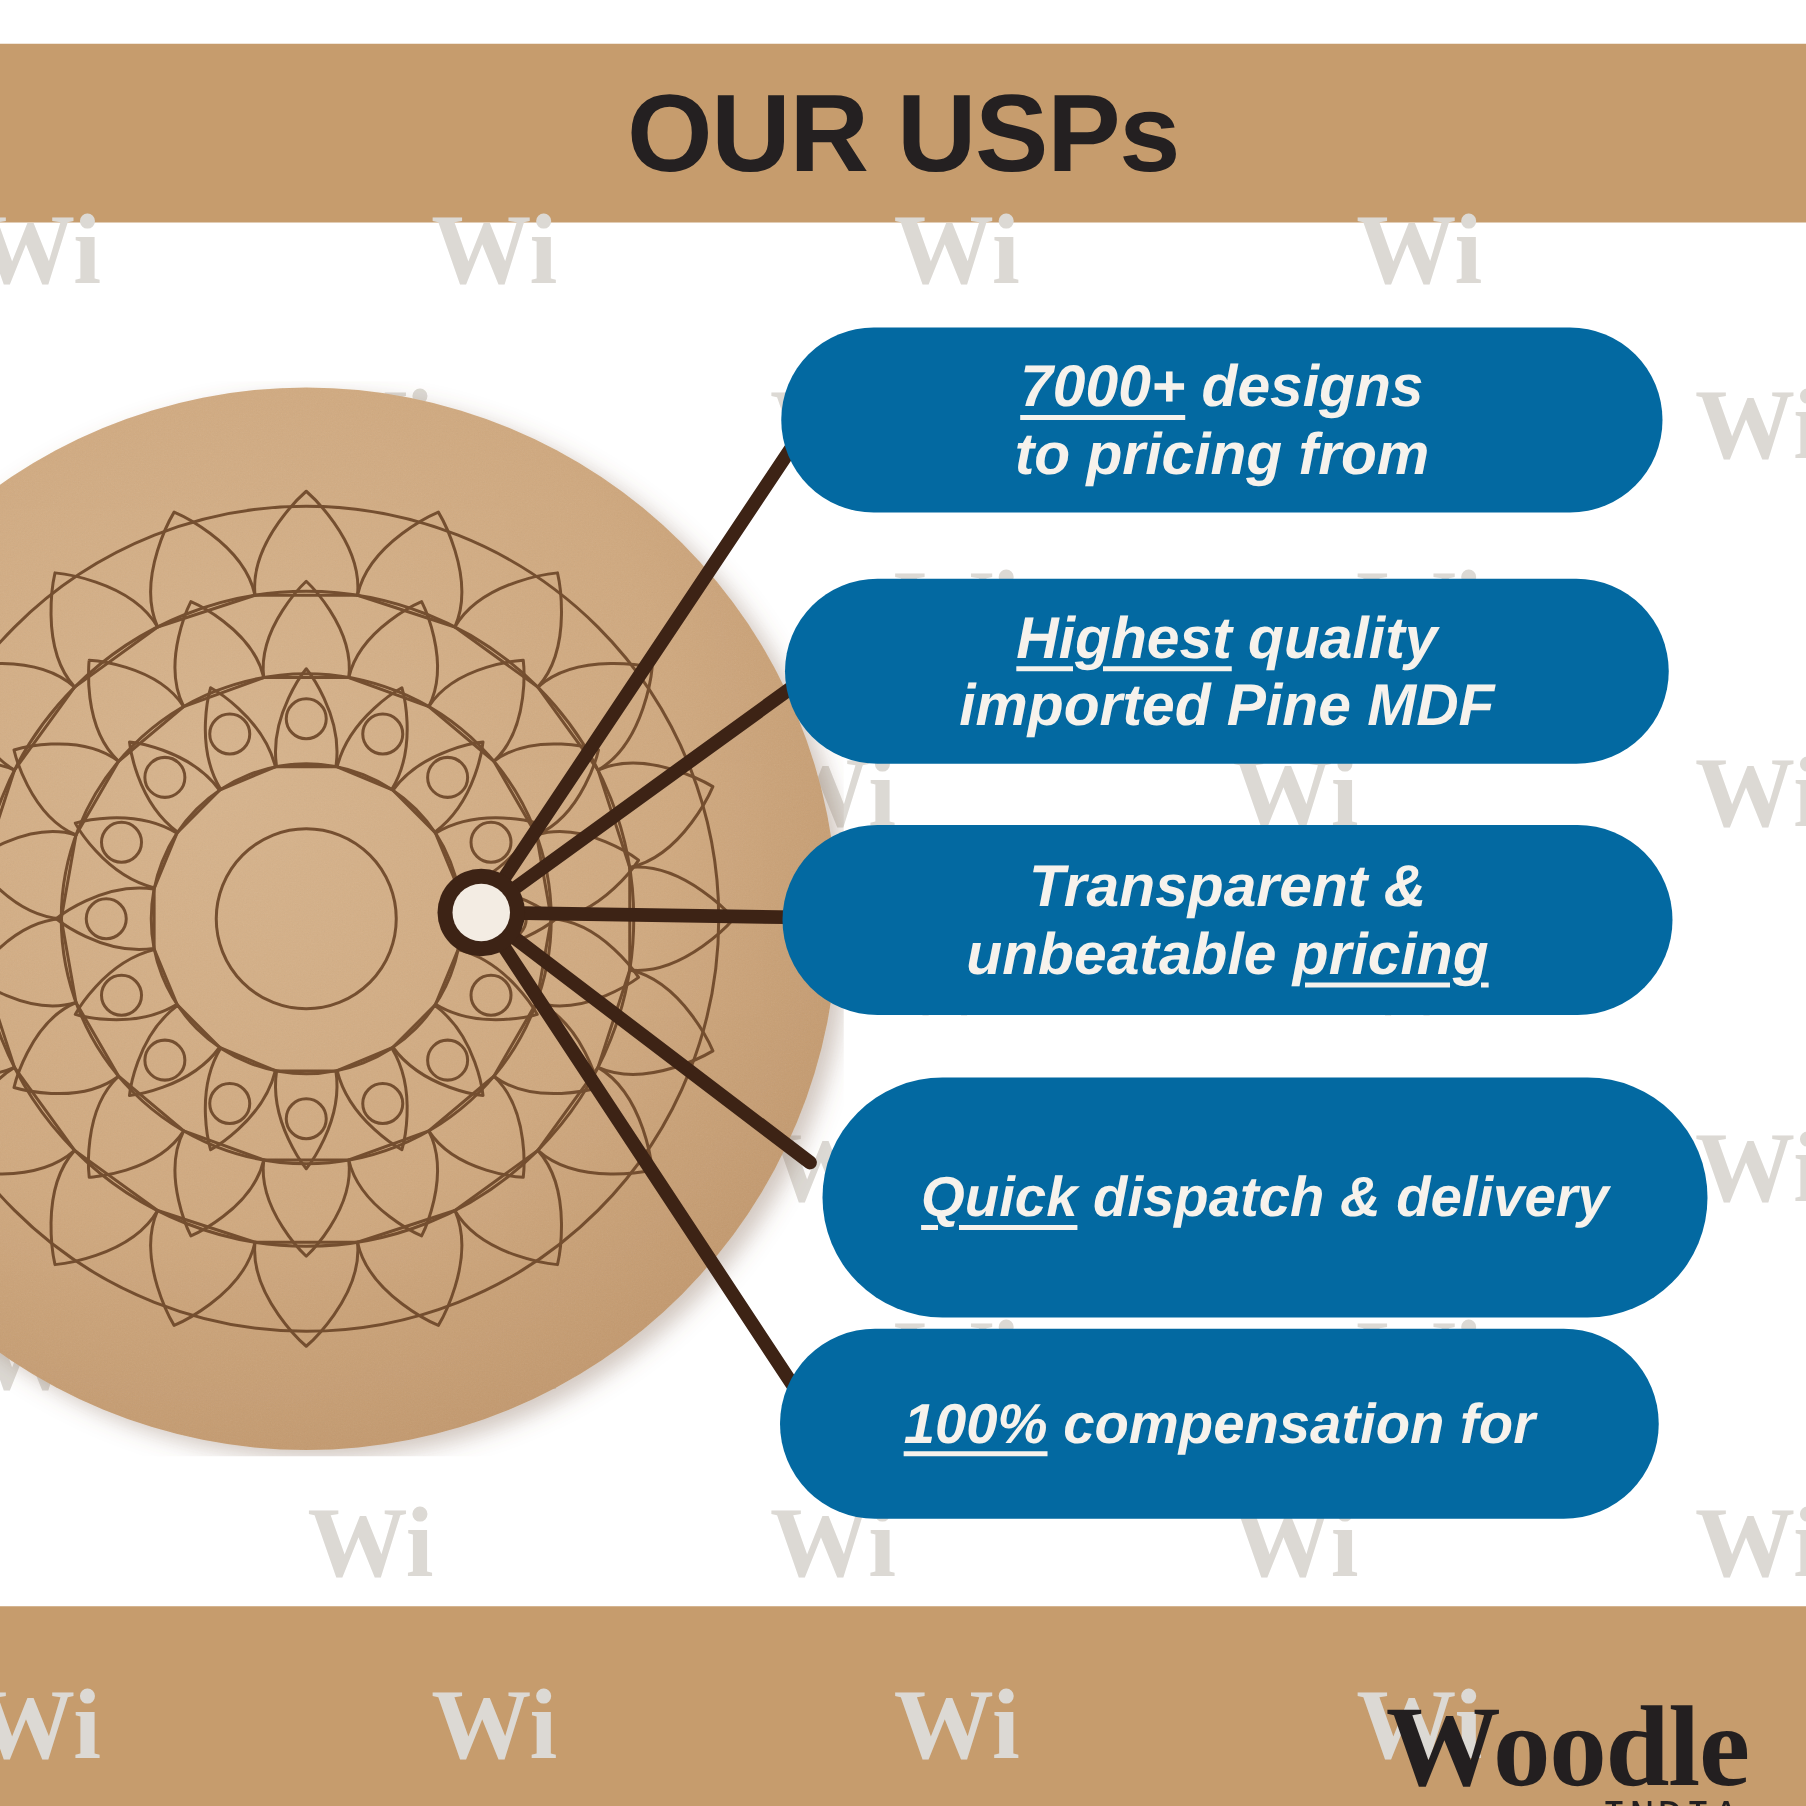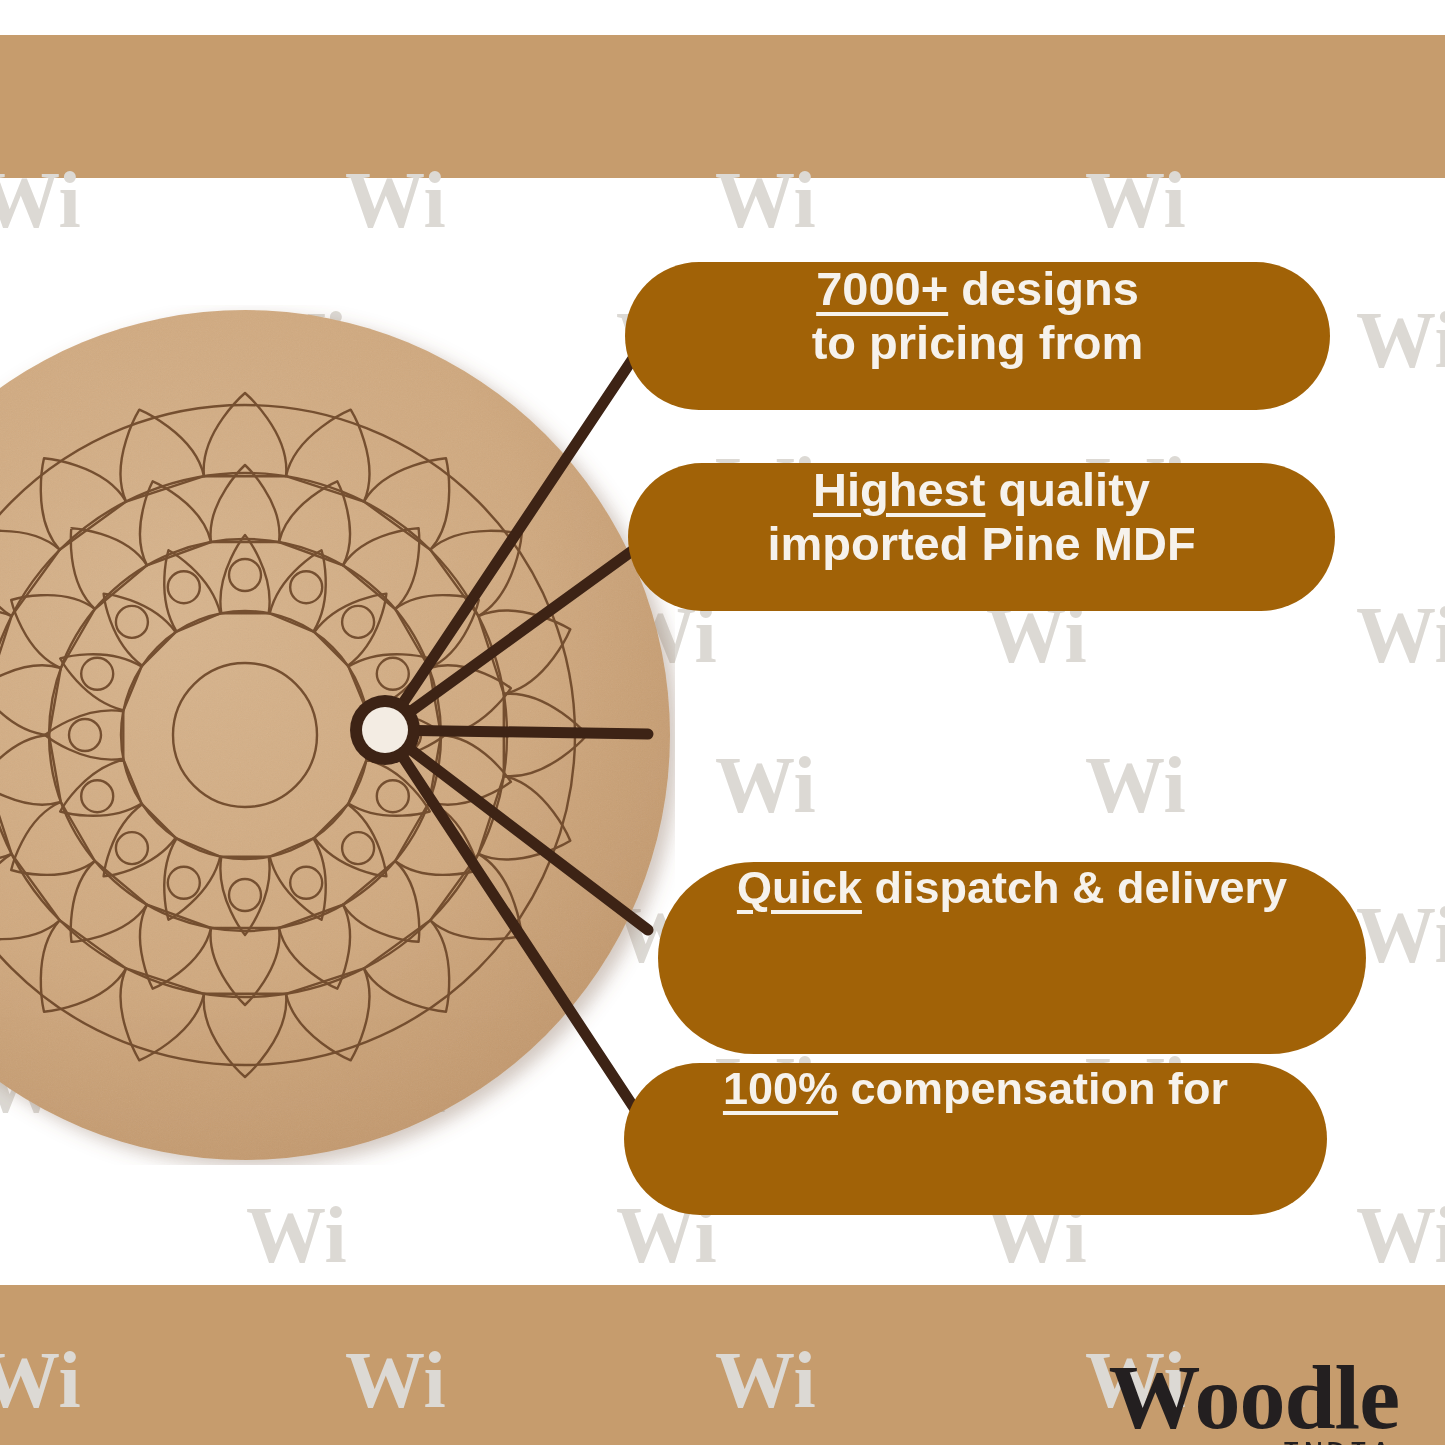--- a/index.html
+++ b/index.html
@@ -82,30 +82,31 @@
     width: 1445px;
     height: 1445px;
     z-index: 3;
     pointer-events: none;
   }
 
   
   .pill {
     position: absolute;
     z-index: 4;
-    background: #a16207;
+    background: #0369a1;
     border-radius: 999px;
     display: flex;
     flex-direction: column;
     align-items: center;
-    justify-content: flex-start;
+    justify-content: center;
     color: #f6f2ec;
     text-align: center;
     box-sizing: border-box;
     padding: 0 26px;
+    font-style: italic;
   }
   .pill .line {
     font-size: 47px;
     font-weight: 700;
     line-height: 1.14;
     white-space: nowrap;
   }
   .pill u {
     text-decoration: underline;
     text-decoration-thickness: 4px;
@@ -187,20 +188,21 @@
       <div class="wm" style="left: 616px; top: 1195px;">Wi</div>
       <div class="wm" style="left: 986px; top: 1195px;">Wi</div>
       <div class="wm" style="left: 1356px; top: 1195px;">Wi</div>
       <div class="wm" style="left: -20px; top: 1340px;">Wi</div>
       <div class="wm" style="left: 345px; top: 1340px;">Wi</div>
       <div class="wm" style="left: 715px; top: 1340px;">Wi</div>
       <div class="wm" style="left: 1085px; top: 1340px;">Wi</div>
     </div>
 
   <div class="band" id="band-top"></div>
+  <div id="page-title">OUR USPs</div>
 
   <svg id="mdf-disc" viewBox="0 0 860 860">
     <defs>
       <radialGradient id="woodGrad" cx="42%" cy="36%" r="78%">
         <stop offset="0%" stop-color="#d7b48d"></stop>
         <stop offset="55%" stop-color="#d0a97f"></stop>
         <stop offset="100%" stop-color="#bd9267"></stop>
       </radialGradient>
       <filter id="discShadow" x="-20%" y="-20%" width="150%" height="150%">
         <feDropShadow dx="9" dy="7" stdDeviation="9" flood-color="#7b6147" flood-opacity="0.35"></feDropShadow>
@@ -438,20 +440,24 @@
   <div class="pill" id="pill-1">
     <div class="line"><u>7000+</u><span> designs</span></div>
     <div class="line"><span>to pricing from</span></div>
   </div>
 
   <div class="pill" id="pill-2">
     <div class="line"><u>Highest</u><span> quality</span></div>
     <div class="line"><span>imported Pine MDF</span></div>
   </div>
 
+  <div class="pill" id="pill-3">
+    <div class="line"><span>Transparent &amp;</span></div>
+    <div class="line"><span>unbeatable </span><u>pricing</u></div>
+  </div>
 
   <div class="pill" id="pill-4">
     <div class="line"><u>Quick</u><span> dispatch &amp; delivery</span></div>
   </div>
 
   <div class="pill" id="pill-5">
     <div class="line"><u>100%</u><span> compensation for</span></div>
   </div>
 
   <div class="band" id="band-bottom"></div>

